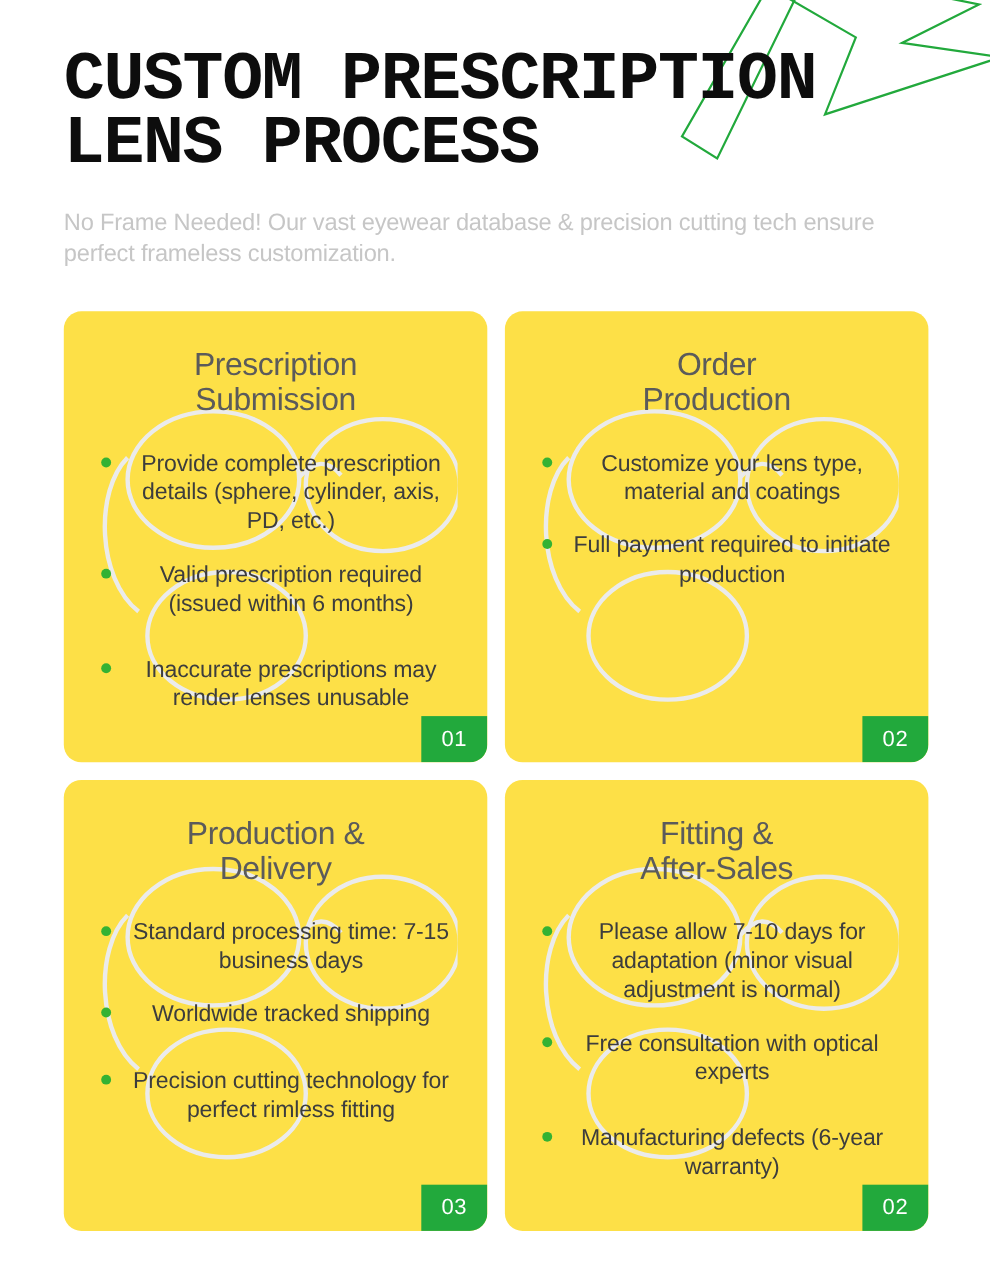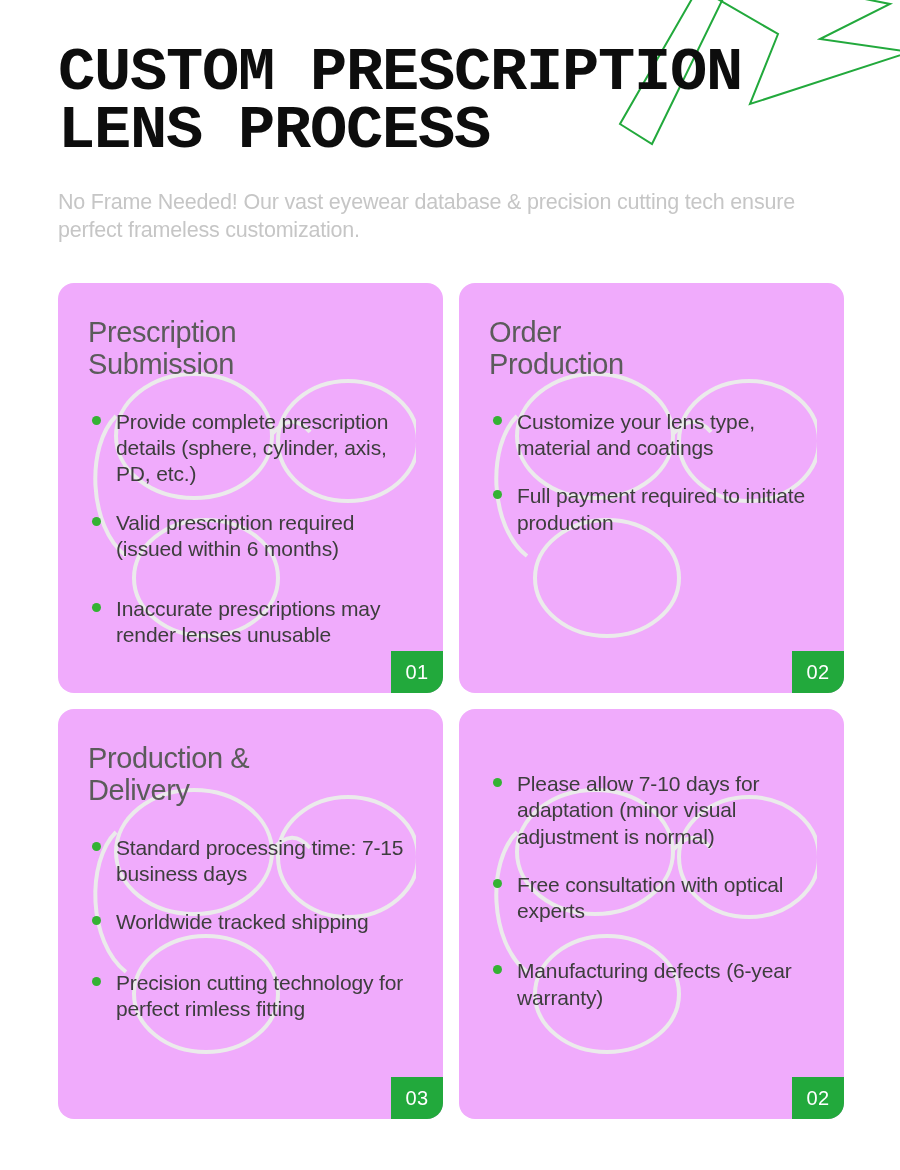--- a/index.html
+++ b/index.html
@@ -60,24 +60,25 @@
     top: 283px;
     width: 786px;
     display: grid;
     grid-template-columns: 385px 385px;
     grid-template-rows: 410px 410px;
     column-gap: 16px;
     row-gap: 16px;
   }
   .card {
     position: relative;
-    background: #f0abfc;
+    background: #fde047;
     border-radius: 16px;
     overflow: hidden;
     padding: 34px 30px 30px 30px;
+    text-align: center;
   }
   .card-watermark {
     position: absolute;
     left: 50%;
     top: 52%;
     transform: translate(-50%, -50%);
     width: 330px;
     height: 300px;
     opacity: 1;
     pointer-events: none;
@@ -115,21 +116,21 @@
     height: 9px;
     border-radius: 50%;
     background: #34b233;
   }
   .bullets li.gap { margin-top: 34px; }
 
   .badge {
     position: absolute;
     right: 0px;
     bottom: 0px;
-    width: 52px;
+    width: 60px;
     height: 42px;
     background: #22a93c;
     color: #ffffff;
     font-size: 20px;
     display: flex;
     align-items: center;
     justify-content: center;
     letter-spacing: 0.5px;
     z-index: 3;
   }
@@ -213,20 +214,22 @@
 
     <div class="card">
       <svg class="card-watermark" viewBox="0 0 330 300" fill="none" xmlns="http://www.w3.org/2000/svg">
         <ellipse cx="108" cy="80" rx="78" ry="62" stroke="#ebebeb" stroke-width="4" fill="none"></ellipse>
         <ellipse cx="262" cy="85" rx="70" ry="60" stroke="#ebebeb" stroke-width="4" fill="none"></ellipse>
         <path d="M186 78 C200 62 212 62 224 76" stroke="#ebebeb" stroke-width="4" fill="none"></path>
         <ellipse cx="120" cy="222" rx="72" ry="58" stroke="#ebebeb" stroke-width="4" fill="none"></ellipse>
         <path d="M30 60 C0 90 2 170 40 200" stroke="#ebebeb" stroke-width="4" fill="none"></path>
       </svg>
       <div class="card-inner">
+        <div class="card-title">Fitting &amp;
+After-Sales</div>
         <ul class="bullets">
           <li>Please allow 7-10 days for adaptation (minor visual adjustment is normal)</li>
           <li>Free consultation with optical experts</li>
           <li class="gap">Manufacturing defects (6-year warranty)</li>
         </ul>
       </div>
       <div class="badge">02</div>
     </div>
 
   </div>

